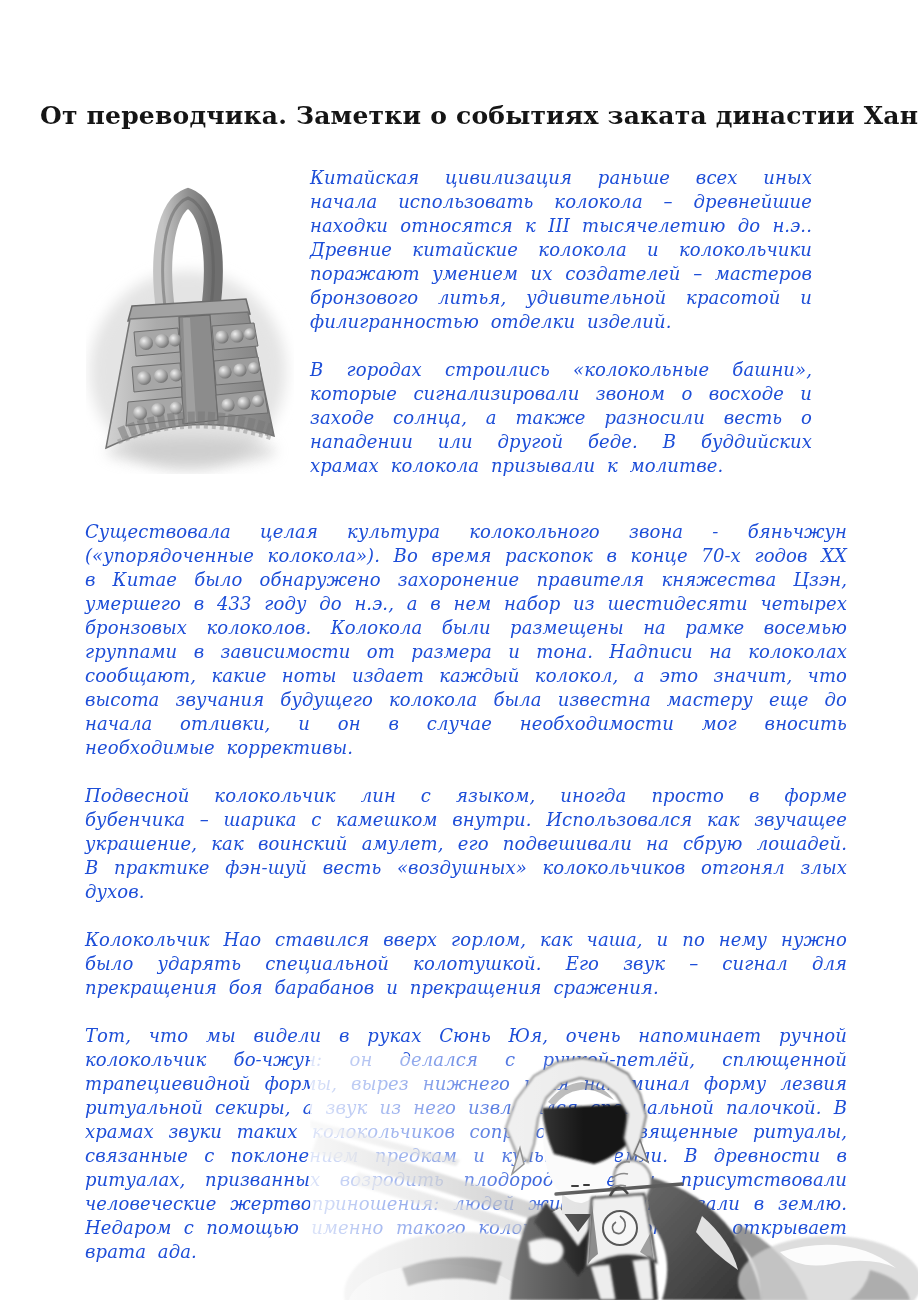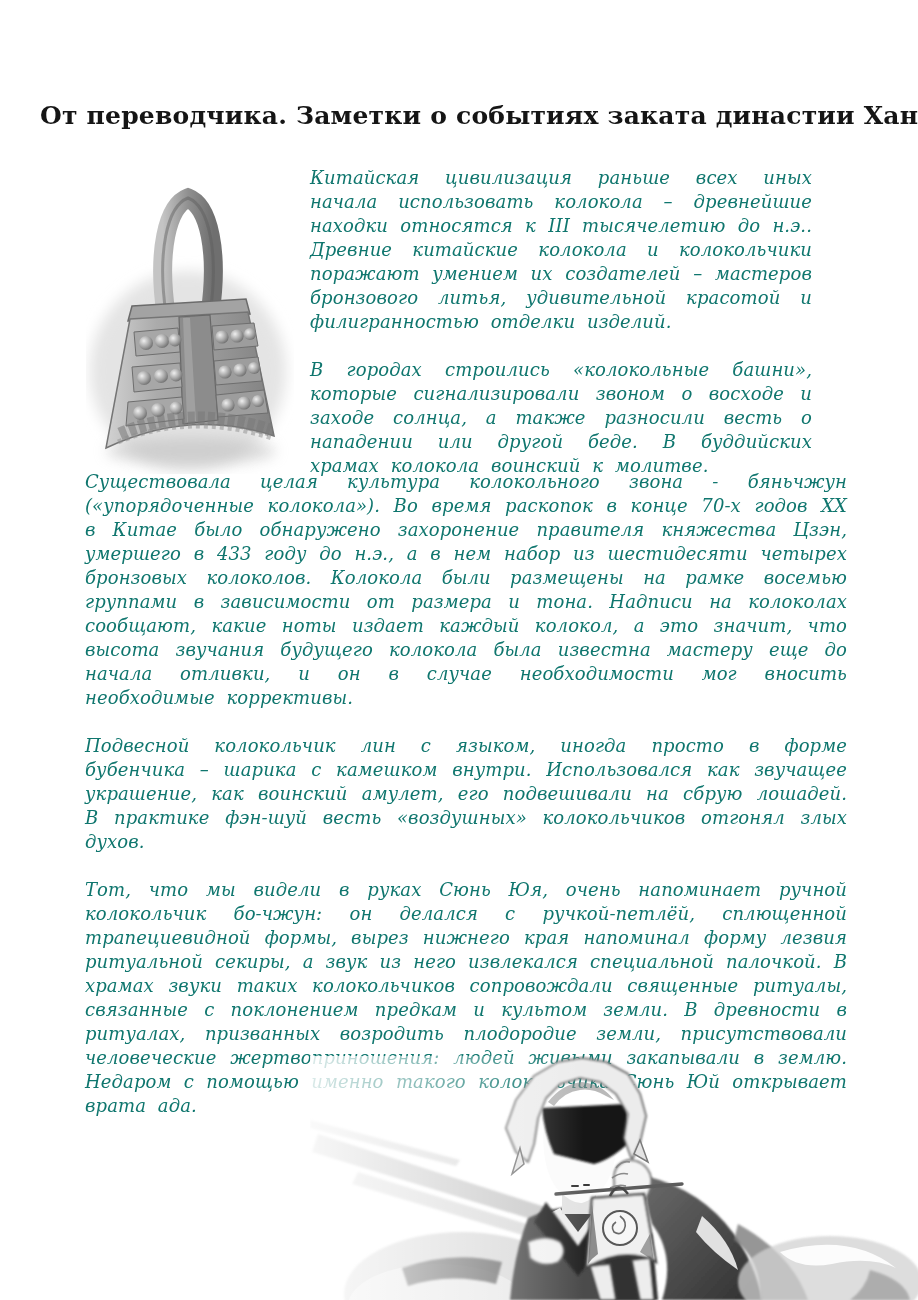--- a/index.html
+++ b/index.html
@@ -27,35 +27,35 @@
     font-size: 25px;
     color: #151515;
     letter-spacing: 0.2px;
     white-space: nowrap;
   }
   .script-text {
     font-family: "DejaVu Serif", serif;
     font-style: italic;
     font-size: 18px;
     line-height: 24px;
-    color: #0f766e;
+    color: #1d4ed8;
     text-align: justify;
     word-spacing: 6px;
     letter-spacing: 0.1px;
   }
   .script-text p { margin-bottom: 24px; text-align: justify; }
   .script-text p:last-child { margin-bottom: 0; }
   .intro-col {
     position: absolute;
     left: 310px; top: 166px;
     width: 502px;
   }
   .body-col {
     position: absolute;
-    left: 85px; top: 470px;
+    left: 85px; top: 520px;
     width: 762px;
   }
   .bell-figure {
     position: absolute;
     left: 86px; top: 156px;
     width: 208px; height: 318px;
   }
   .character-figure {
     position: absolute;
     left: 310px; top: 1056px;
@@ -134,26 +134,27 @@
         <circle cx="158" cy="247" r="6.6" fill="url(#gStud)"></circle>
         <circle cx="172" cy="245" r="6" fill="url(#gStud)"></circle>
 
       <path d="M34 278 Q104 248 184 274" fill="none" stroke="#787878" stroke-width="13" opacity="0.55" stroke-dasharray="7 3"></path>
       <path d="M32 286 Q104 256 186 282" fill="none" stroke="#8d8d8d" stroke-width="5" opacity="0.5" stroke-dasharray="4 4"></path>
     </svg>
   </div>
 
   <div class="intro-col script-text">
     <p>Китайская цивилизация раньше всех иных начала использовать колокола – древнейшие находки относятся к III тысячелетию до н.э.. Древние китайские колокола и колокольчики поражают умением их создателей – мастеров бронзового литья, удивительной красотой и филигранностью отделки изделий.</p>
-    <p>В городах строились «колокольные башни», которые сигнализировали звоном о восходе и заходе солнца, а также разносили весть о нападении или другой беде. В буддийских храмах колокола воинский к молитве.</p>
+    <p>В городах строились «колокольные башни», которые сигнализировали звоном о восходе и заходе солнца, а также разносили весть о нападении или другой беде. В буддийских храмах колокола призывали к молитве.</p>
   </div>
 
   <div class="body-col script-text">
     <p>Существовала целая культура колокольного звона - бяньчжун («упорядоченные колокола»). Во время раскопок в конце 70-х годов XX в Китае было обнаружено захоронение правителя княжества Цзэн, умершего в 433 году до н.э., а в нем набор из шестидесяти четырех бронзовых колоколов. Колокола были размещены на рамке восемью группами в зависимости от размера и тона. Надписи на колоколах сообщают, какие ноты издает каждый колокол, а это значит, что высота звучания будущего колокола была известна мастеру еще до начала отливки, и он в случае необходимости мог вносить необходимые коррективы.</p>
     <p>Подвесной колокольчик лин с языком, иногда просто в форме бубенчика – шарика с камешком внутри. Использовался как звучащее украшение, как воинский амулет, его подвешивали на сбрую лошадей. В практике фэн-шуй весть «воздушных» колокольчиков отгонял злых духов.</p>
+    <p>Колокольчик Нао ставился вверх горлом, как чаша, и по нему нужно было ударять специальной колотушкой. Его звук – сигнал для прекращения боя барабанов и прекращения сражения.</p>
     <p>Тот, что мы видели в руках Сюнь Юя, очень напоминает ручной колокольчик бо-чжун: он делался с ручкой-петлёй, сплющенной трапециевидной формы, вырез нижнего края напоминал форму лезвия ритуальной секиры, а звук из него извлекался специальной палочкой. В храмах звуки таких колокольчиков сопровождали священные ритуалы, связанные с поклонением предкам и культом земли. В древности в ритуалах, призванных возродить плодородие земли, присутствовали человеческие жертвоприношения: людей живыми закапывали в землю. Недаром с помощью именно такого колокольчика Сюнь Юй открывает врата ада.</p>
   </div>
 
   <div class="character-figure">
     <svg viewBox="0 0 608 244" width="608" height="244">
       <defs>
         <linearGradient id="capeG" x1="0" y1="0" x2="1" y2="1">
           <stop offset="0" stop-color="#6a6a6a"></stop>
           <stop offset="1" stop-color="#2f2f2f"></stop>
         </linearGradient>

